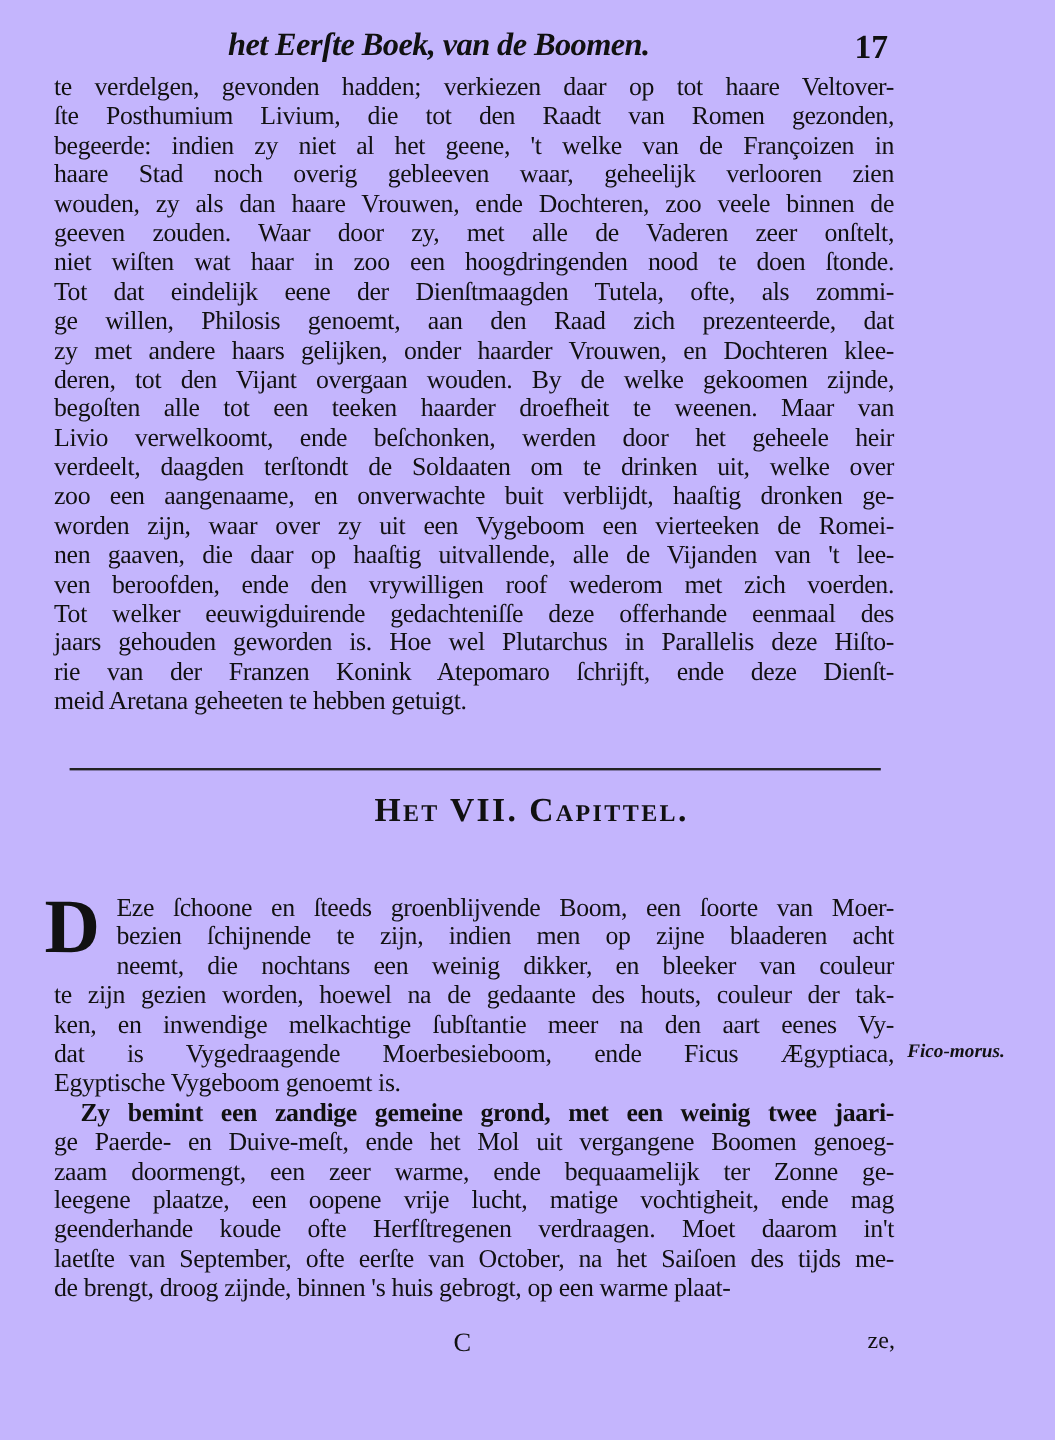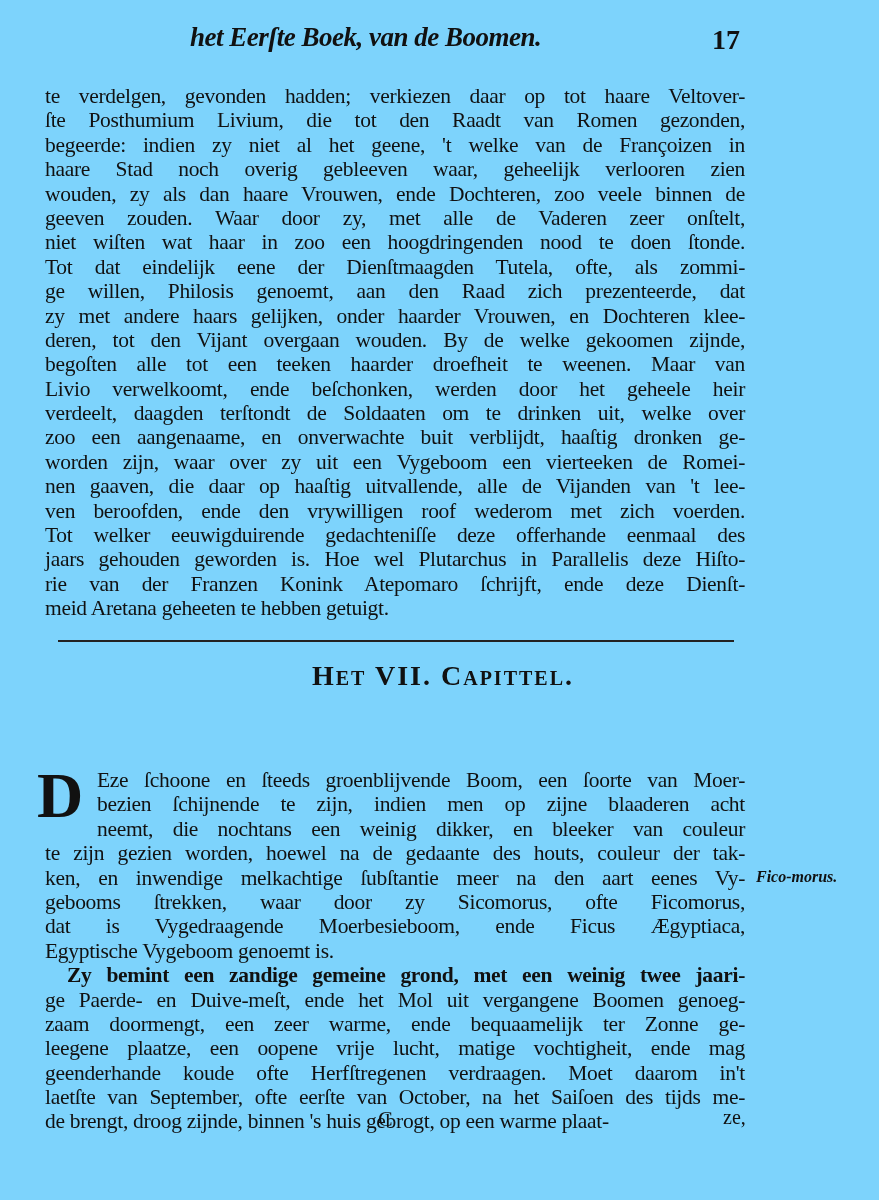--- a/index.html
+++ b/index.html
@@ -1,22 +1,22 @@
 <!DOCTYPE html>
 <html><head>
 <meta charset="utf-8">
 <style>
   html, body { margin:0; padding:0; background:#ffffff; }
   body { width:879px; height:1200px; position:relative; overflow:hidden;
          font-family:"Liberation Serif","DejaVu Serif",serif; color:#111; }
-  .page { position:absolute; left:0; top:0; width:879px; height:1200px; background:#7dd3fc; }
+  .page { position:absolute; left:0; top:0; width:879px; height:1200px; background:#c4b5fd; }
   .running-head { position:absolute; top:22px; left:190px; font-style:italic; font-size:27px;
                   letter-spacing:-0.5px; font-weight:bold; }
   .page-num { position:absolute; top:24px; left:712px; font-size:28px; font-weight:bold; }
-  .body { position:absolute; left:45px; width:700px;margin-top:24px; }
+  .body { position:absolute; left:45px; width:700px; }
   .line { height:24.4px; line-height:24.4px; font-size:21.5px; white-space:nowrap;
           text-align:justify; text-align-last:justify; letter-spacing:-0.3px; }
   .line.last { text-align-last:left; }
   .block1 { top:60px; }
   .rule { position:absolute; left:58px; top:640px; width:676px; height:2px; background:#222; }
   .chapter-no { position:absolute; top:660px; left:0; width:790px; text-align:center;
                 font-size:28px; letter-spacing:2px; font-variant:small-caps; font-weight:bold;padding-left:48px; }
   .chapter-title { position:absolute; top:700px; left:0; width:790px; text-align:center;
                    font-size:32px; letter-spacing:3px; }
   .block2 { top:744px; }
@@ -64,21 +64,20 @@
   <div class="rule"></div>
   <div class="chapter-no">Het VII. Capittel.</div>
 
   <div class="body block2" id="block2">
     <div class="dropcap">D</div>
   <div class="line indent">Eze ſchoone en ſteeds groenblijvende Boom, een ſoorte van Moer-</div>
       <div class="line indent">bezien ſchijnende te zijn, indien men op zijne blaaderen acht</div>
       <div class="line indent">neemt, die nochtans een weinig dikker, en bleeker van couleur</div>
       <div class="line">te zijn gezien worden, hoewel na de gedaante des houts, couleur der tak-</div>
       <div class="line">ken, en inwendige melkachtige ſubſtantie meer na den aart eenes Vy-</div>
-      <div class="line">gebooms ſtrekken, waar door zy Sicomorus, ofte Ficomorus,</div>
       <div class="line">dat is Vygedraagende Moerbesieboom, ende Ficus Ægyptiaca,</div>
       <div class="line last">Egyptische Vygeboom genoemt is.</div>
       <div class="line para">Zy bemint een zandige gemeine grond, met een weinig twee jaari-</div>
       <div class="line">ge Paerde- en Duive-meſt, ende het Mol uit vergangene Boomen genoeg-</div>
       <div class="line">zaam doormengt, een zeer warme, ende bequaamelijk ter Zonne ge-</div>
       <div class="line">leegene plaatze, een oopene vrije lucht, matige vochtigheit, ende mag</div>
       <div class="line">geenderhande koude ofte Herfſtregenen verdraagen. Moet daarom in't</div>
       <div class="line">laetſte van September, ofte eerſte van October, na het Saiſoen des tijds me-</div>
       <div class="line last">de brengt, droog zijnde, binnen 's huis gebrogt, op een warme plaat-</div>
     </div>

